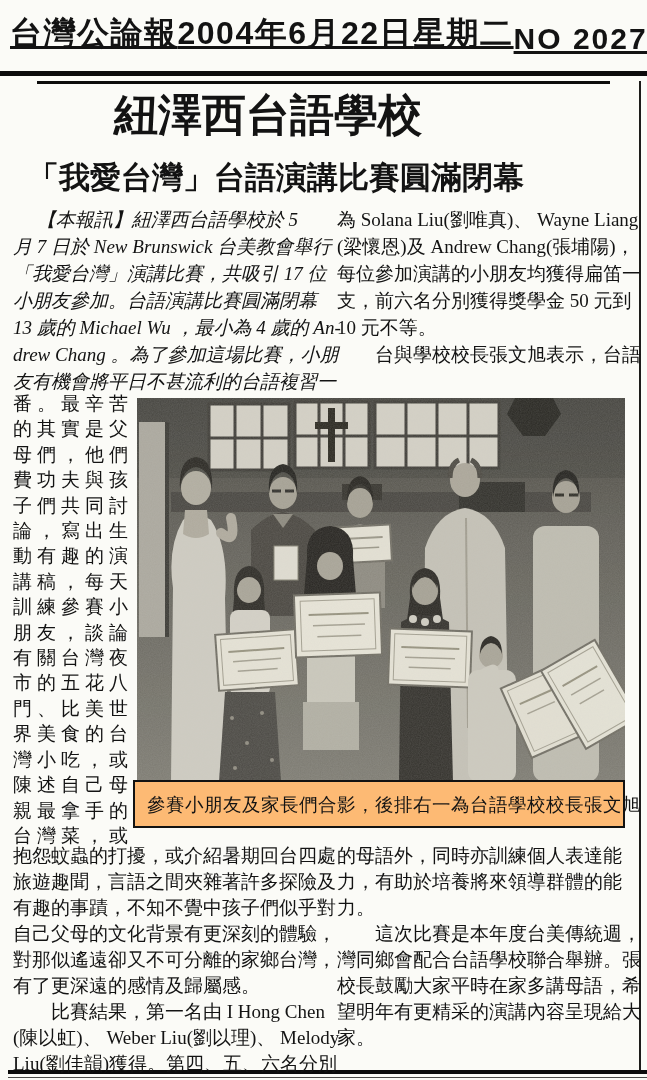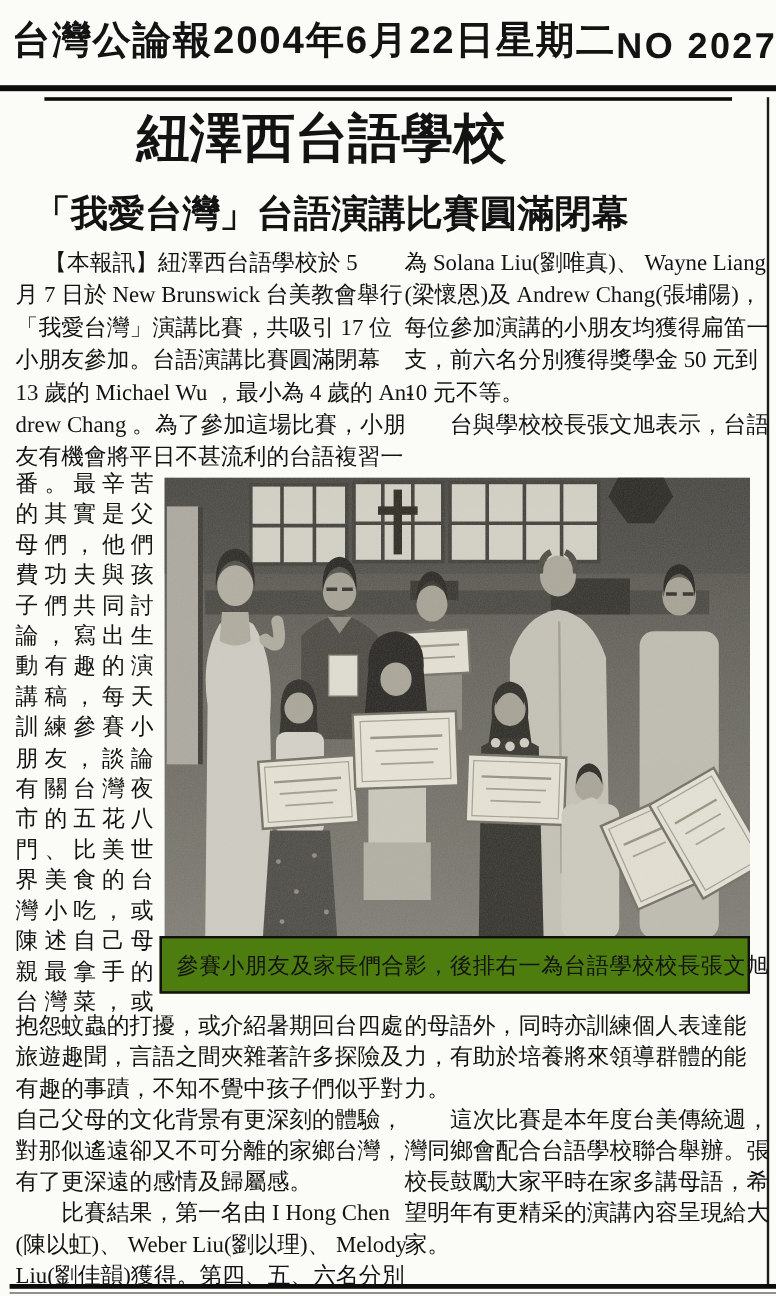--- a/index.html
+++ b/index.html
@@ -3,49 +3,49 @@
 <meta charset="utf-8">
 <style>
   html,body{margin:0;padding:0;background:#e9e9e6;}
   .page{position:relative;width:647px;height:1080px;margin:0 auto;background:#fbfbf7;
         font-family:"Liberation Serif",serif;color:#131313;overflow:hidden;}
 
   
   .masthead{position:absolute;left:10px;top:12px;width:630px;display:flex;
             justify-content:space-between;align-items:flex-end;
             font-family:"Liberation Sans",sans-serif;font-weight:bold;
-            font-size:32px;letter-spacing:1.5px;white-space:nowrap;}
+            font-size:32px;letter-spacing:1.5px;white-space:nowrap;text-decoration:underline;}
   .masthead .issue{font-size:30px;letter-spacing:2px;}
 
   .rule-top{position:absolute;left:0;top:71px;width:647px;height:5px;background:#0c0c0c;}
   .rule-top2{position:absolute;left:37px;top:81px;width:573px;height:3px;background:#0c0c0c;}
   .rule-bottom{position:absolute;left:8px;top:1070px;width:639px;height:4px;background:#0c0c0c;}
   .rule-bottom2{position:absolute;left:8px;top:1077px;width:639px;height:1px;background:#4a4a48;}
   .vrule{position:absolute;left:639px;top:81px;width:2px;height:990px;background:#1c1c1a;}
 
   
   .headline{position:absolute;left:114px;top:86px;font-size:44px;font-weight:bold;
             letter-spacing:0;white-space:nowrap;}
   .subheadline{position:absolute;left:28px;top:157px;font-size:31px;font-weight:bold;
             letter-spacing:0;white-space:nowrap;}
 
   
   .col{position:absolute;font-size:19px;line-height:27px;}
   .col .ln{white-space:pre;height:auto;}
-  #left-top{left:13px;top:206px;width:318px;}
+  #left-top{left:13px;top:206px;width:318px;font-style:italic;}
   #left-narrow{left:13px;top:391px;width:124px;line-height:25.4px;letter-spacing:5px;}
   #left-bottom{left:13px;top:843px;width:318px;line-height:26px;}
   #right-top{left:337px;top:206px;width:300px;}
   #right-bottom{left:337px;top:843px;width:300px;line-height:26px;}
 
   
   .photo{position:absolute;left:137px;top:398px;width:488px;height:384px;}
   .photo svg{display:block;}
   .caption{position:absolute;left:133px;top:780px;width:492px;height:48px;
-           box-sizing:border-box;background:#4d7c0f;border:2px solid #121212;
+           box-sizing:border-box;background:#fdba74;border:2px solid #121212;
            display:flex;align-items:center;padding-left:12px;
            font-size:18.5px;letter-spacing:.5px;white-space:nowrap;}
 </style>
 </head>
 <body>
 
 <div class="page">
 
   <div class="masthead">
     <span>台灣公論報</span>

